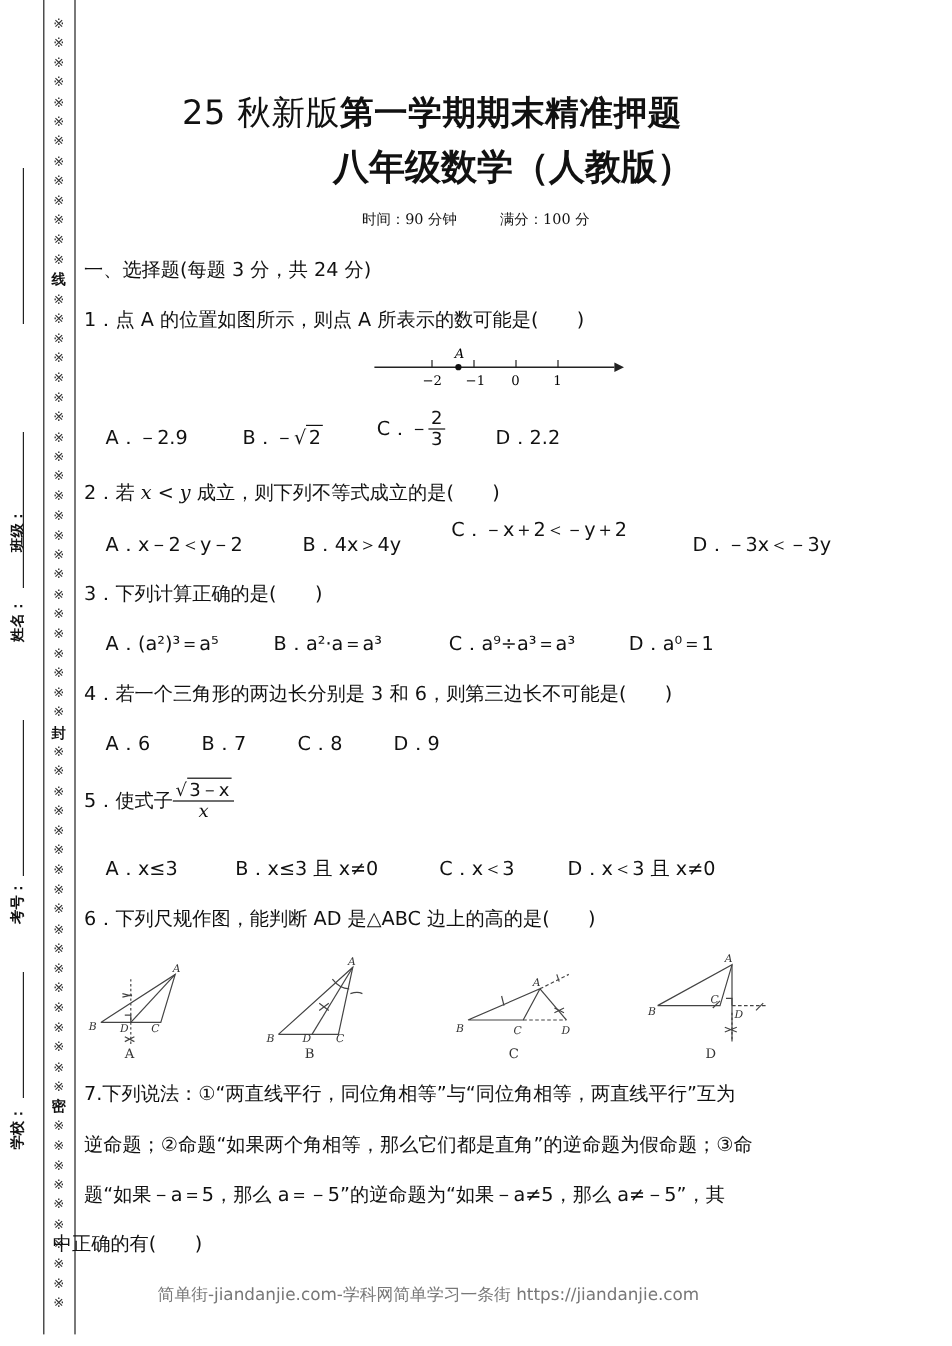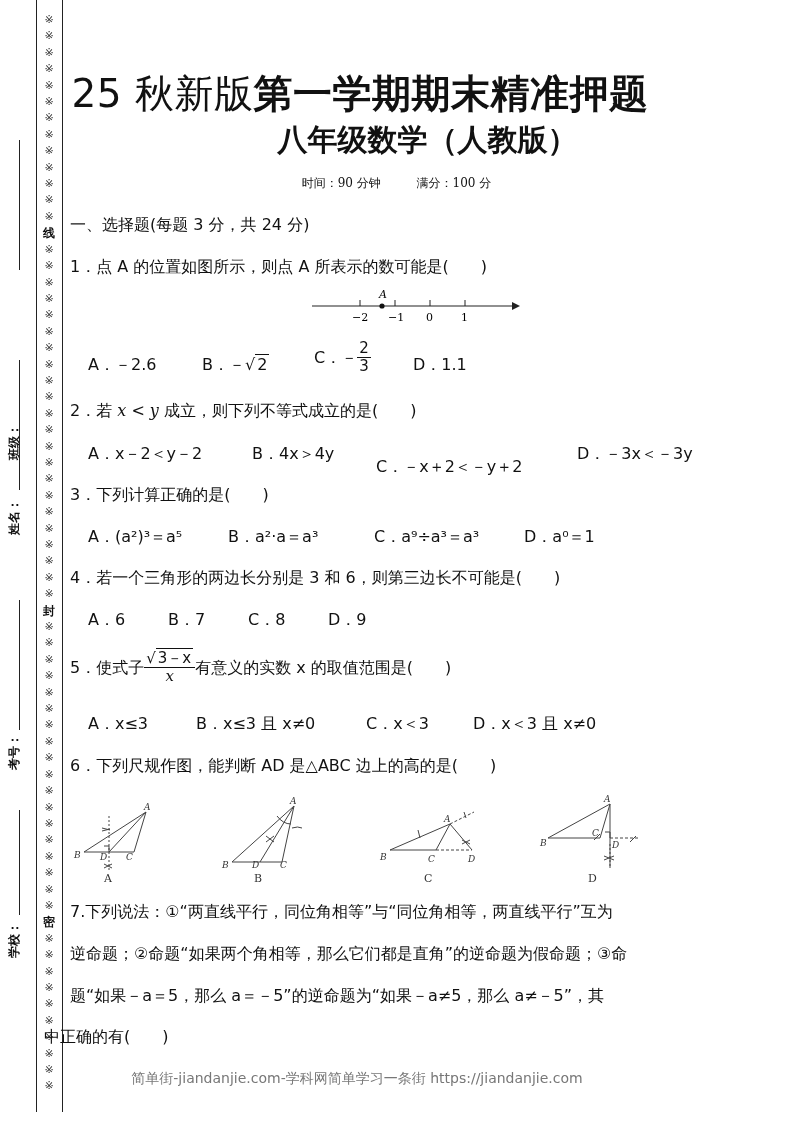--- a/index.html
+++ b/index.html
@@ -12,21 +12,21 @@
   .bind-line.l2 { left: 62px; height: 1112px; }
   .xstrip { position: absolute; left: 40px; top: 12px; width: 18px; display: flex; flex-direction: column; align-items: center; }
   .xstrip span { font-size: 11px; line-height: 16.4px; color: #333; font-family: "DejaVu Sans", sans-serif; }
   .xstrip span.word { font-weight: bold; font-size: 12px; color: #111; }
 
   .field { position: absolute; left: 0; width: 34px; }
   .field .label { position: absolute; left: 6px; transform: rotate(-90deg); transform-origin: left top; font-size: 12px; font-weight: bold; white-space: nowrap; font-family: "DejaVu Sans", sans-serif; }
   .field .rule { position: absolute; left: 19px; width: 1px; background: #222; }
 
   
-  .title1 { position: absolute; top: 72px; left: 0; width: 720px; text-align: center; font-size: 39px; line-height: 44px; white-space: nowrap; font-family: "DejaVu Sans", sans-serif; letter-spacing: 0.5px; }
+  .title1 { position: absolute; top: 72px; left: 0; width: 720px; text-align: center; font-size: 28px; line-height: 44px; white-space: nowrap; font-family: "DejaVu Sans", sans-serif; letter-spacing: 0.5px; }
   .title1 .light { font-weight: normal; }
   .title1 .bold { font-weight: bold; }
   .title2 { position: absolute; top: 120px; left: 0; width: 793px; text-align: center; font-size: 30px; line-height: 40px; font-family: "DejaVu Serif", serif; font-weight: bold; margin-left: 31px; }
   .meta { position: absolute; top: 175px; left: 0; width: 793px; text-align: center; font-size: 12px; font-family: "DejaVu Serif", serif; }
   .meta span { margin: 0 16px; }
 
   
   .line { position: absolute; font-size: 16px; line-height: 22px; white-space: nowrap; font-family: "DejaVu Sans", sans-serif; }
   .opt { position: absolute; font-size: 16px; line-height: 22px; white-space: nowrap; }
   i { font-style: italic; font-family: "DejaVu Serif", serif; margin-top: 20px; }
@@ -152,51 +152,51 @@
   <line x1="120" y1="14" x2="120" y2="20" stroke="#222"></line>
   <line x1="155" y1="14" x2="155" y2="20" stroke="#222"></line>
   <circle cx="72" cy="20" r="2.6" fill="#111"></circle>
   <text x="69" y="12" font-size="11" font-style="italic" font-family="DejaVu Serif, serif">A</text>
   <text x="42" y="35" font-size="11" font-family="DejaVu Serif, serif">−2</text>
   <text x="78" y="35" font-size="11" font-family="DejaVu Serif, serif">−1</text>
   <text x="116" y="35" font-size="11" font-family="DejaVu Serif, serif">0</text>
   <text x="151" y="35" font-size="11" font-family="DejaVu Serif, serif">1</text>
 </svg>
 
-<div class="opt" style="left:88px; top:354px;">A．－2.6</div>
+<div class="opt" style="left:88px; top:354px;">A．－2.9</div>
 <div class="opt" style="left:202px; top:354px;">
   <span>B．－</span>√<span class="sqrt">2</span>
 </div>
 <div class="opt" style="left:314px; top:340px;">
   <span style="vertical-align:middle;">C．－</span><span class="frac"><span class="num">2</span><span class="den">3</span></span>
 </div>
-<div class="opt" style="left:413px; top:354px;">D．1.1</div>
+<div class="opt" style="left:413px; top:354px;">D．2.2</div>
 
 <div class="line" style="left:70px; top:400px;">
   <span>2．若 </span><i>x &lt; y</i><span> 成立，则下列不等式成立的是(　　)</span>
 </div>
 <div class="opt" style="left:88px; top:443px;">A．x－2＜y－2</div>
 <div class="opt" style="left:252px; top:443px;">B．4x＞4y</div>
-<div class="opt" style="left:376px; top:456px;">C．－x＋2＜－y＋2</div>
+<div class="opt" style="left:376px; top:431px;">C．－x＋2＜－y＋2</div>
 <div class="opt" style="left:577px; top:443px;">D．－3x＜－3y</div>
 
 <div class="line" style="left:70px; top:484px;">3．下列计算正确的是(　　)</div>
 <div class="opt" style="left:88px; top:526px;">A．(a²)³＝a⁵</div>
 <div class="opt" style="left:228px; top:526px;">B．a²·a＝a³</div>
 <div class="opt" style="left:374px; top:526px;">C．a⁹÷a³＝a³</div>
 <div class="opt" style="left:524px; top:526px;">D．a⁰＝1</div>
 
 <div class="line" style="left:70px; top:567px;">4．若一个三角形的两边长分别是 3 和 6，则第三边长不可能是(　　)</div>
 <div class="opt" style="left:88px; top:609px;">A．6</div>
 <div class="opt" style="left:168px; top:609px;">B．7</div>
 <div class="opt" style="left:248px; top:609px;">C．8</div>
 <div class="opt" style="left:328px; top:609px;">D．9</div>
 
 <div class="line" style="left:70px; top:650px;">
-  <span style="vertical-align:middle;">5．使式子</span><span class="frac"><span class="num">√<span class="sqrt">3－x</span></span><span class="den"><i>x</i></span></span><span style="vertical-align:middle;">有意义的实数 x 的取值范围是(　　)</span>
+  <span style="vertical-align:middle;">5．使式子</span><span class="frac"><span class="num">√<span class="sqrt">3－x</span></span><span class="den"><i>x</i></span></span>
 </div>
 <div class="opt" style="left:88px; top:713px;">A．x≤3</div>
 <div class="opt" style="left:196px; top:713px;">B．x≤3 且 x≠0</div>
 <div class="opt" style="left:366px; top:713px;">C．x＜3</div>
 <div class="opt" style="left:473px; top:713px;">D．x＜3 且 x≠0</div>
 
 <div class="line" style="left:70px; top:755px;">6．下列尺规作图，能判断 AD 是△ABC 边上的高的是(　　)</div>
 
 <svg style="position:absolute; left:64px; top:788px;" width="600" height="100" viewBox="0 0 600 100" font-family="DejaVu Serif, serif" font-style="italic" font-size="9" fill="none">
 

